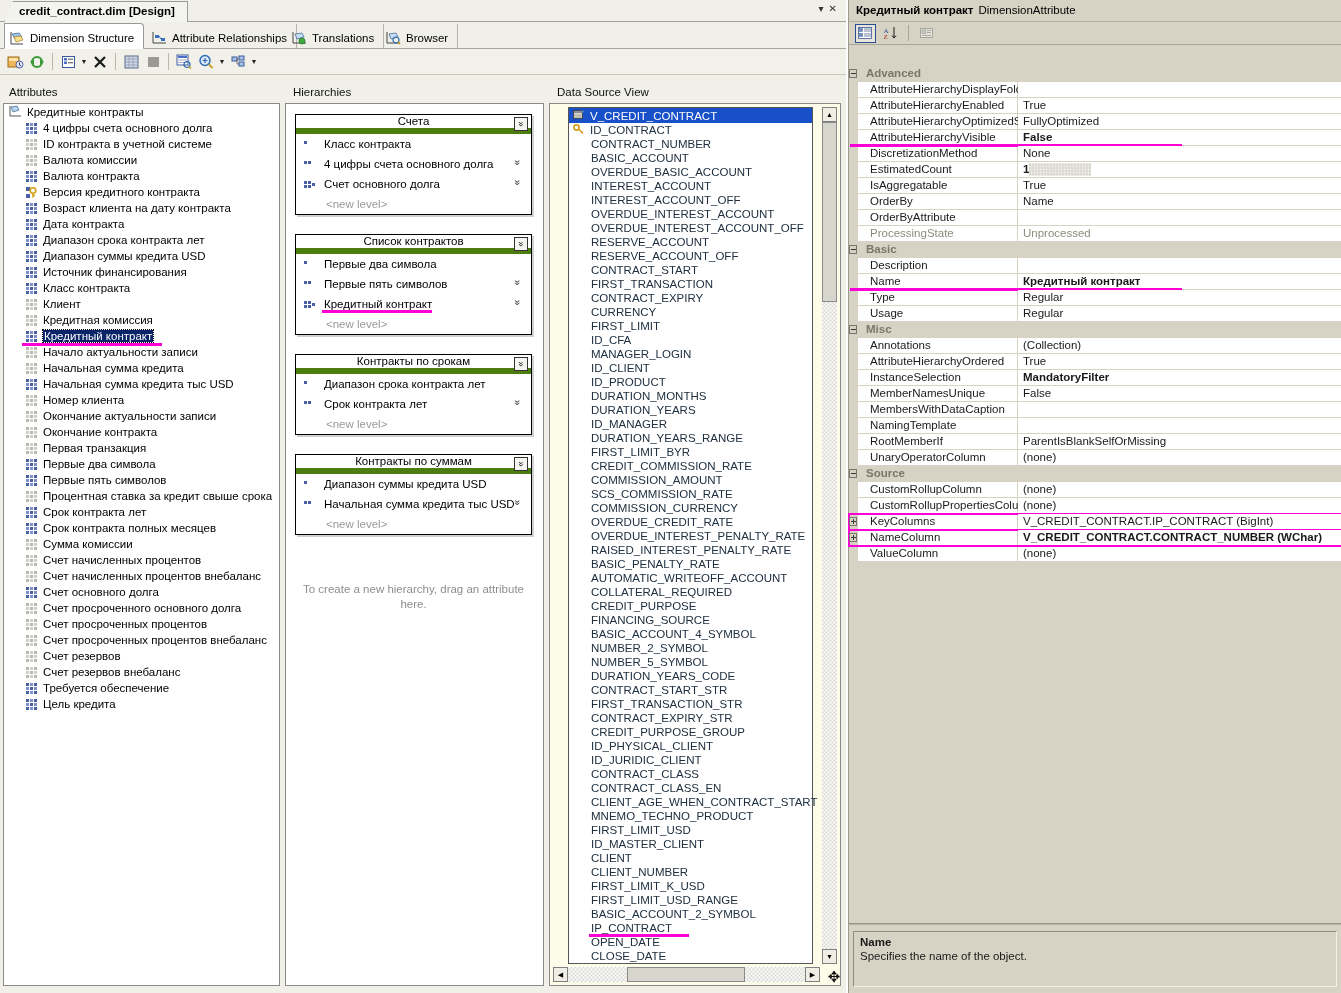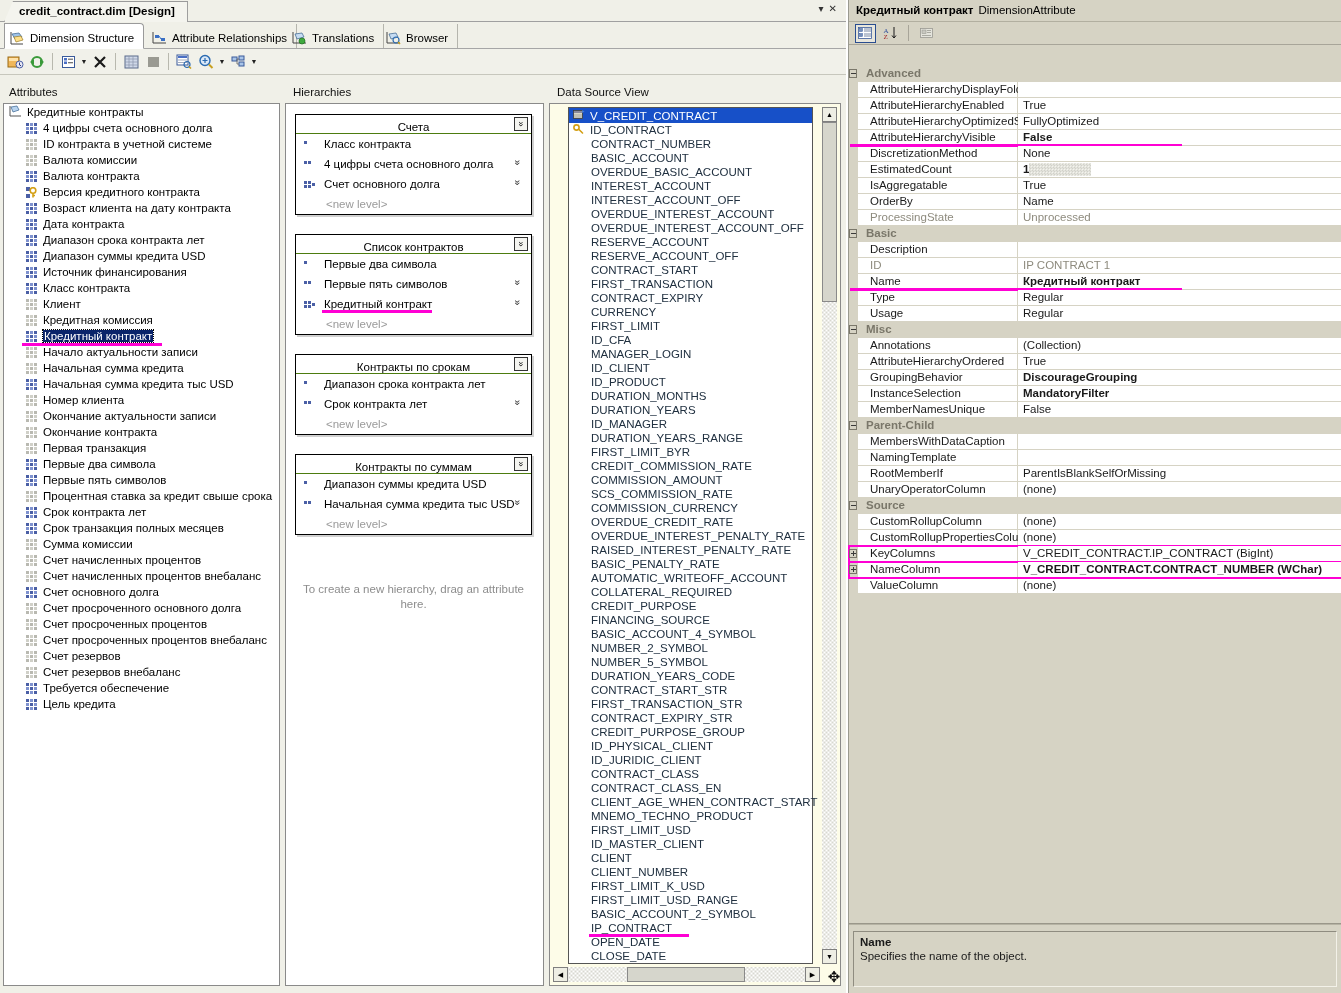--- a/index.html
+++ b/index.html
@@ -127,22 +127,22 @@
     background: #ffffff; border: 1px solid #8a8a8a;
     overflow: hidden;
   }
   .hier-box {
     position: absolute; left: 9px; width: 237px;
     background: #ffffff;
     border: 1px solid #000000;
     box-shadow: 2px 2px 0 rgba(150,150,150,0.45);
   }
   .hier-title {
-    height: 19px; border-bottom: 1px solid #4d7c0f;
-    display:flex; align-items:flex-end; justify-content:center;
+    height: 19px; border-bottom: 6px solid #4d7c0f;
+    display:flex; align-items:flex-start; justify-content:center;
     font-size: 11.5px; position: relative;
   }
   .hier-title .expander {
     position: absolute; right: 3px; top: 2px;
     width: 14px; height: 14px; border: 1px solid #333; background: #f4f4f0;
     display:flex; align-items:center; justify-content:center;
     font-size: 9px; line-height: 1;
   }
   .lvl-row {
     height: 20px; display:flex; align-items:center;
@@ -778,21 +778,21 @@
               <i style="left: 0px; top: 0px; background: rgb(74, 95, 165);"></i>
               <i style="left: 4px; top: 0px; background: rgb(127, 146, 207);"></i>
               <i style="left: 8px; top: 0px; background: rgb(74, 95, 165);"></i>
               <i style="left: 0px; top: 4px; background: rgb(127, 146, 207);"></i>
               <i style="left: 4px; top: 4px; background: rgb(74, 95, 165);"></i>
               <i style="left: 8px; top: 4px; background: rgb(127, 146, 207);"></i>
               <i style="left: 0px; top: 8px; background: rgb(74, 95, 165);"></i>
               <i style="left: 4px; top: 8px; background: rgb(127, 146, 207);"></i>
               <i style="left: 8px; top: 8px; background: rgb(74, 95, 165);"></i>
             </span>
-            <span class="lbl">Срок транзакция полных месяцев</span>
+            <span class="lbl">Срок контракта полных месяцев</span>
           </div>
           <div class="attr-row">
             <span class="grid-icon">
               <i style="left: 0px; top: 0px; background: rgb(185, 185, 177);"></i>
               <i style="left: 4px; top: 0px; background: rgb(208, 208, 200);"></i>
               <i style="left: 8px; top: 0px; background: rgb(185, 185, 177);"></i>
               <i style="left: 0px; top: 4px; background: rgb(208, 208, 200);"></i>
               <i style="left: 4px; top: 4px; background: rgb(185, 185, 177);"></i>
               <i style="left: 8px; top: 4px; background: rgb(208, 208, 200);"></i>
               <i style="left: 0px; top: 8px; background: rgb(185, 185, 177);"></i>
@@ -1351,41 +1351,41 @@
           <div class="gname">IsAggregatable</div>
           <div class="gval">True</div>
         </div>
         <div class="grow">
           <div class="gutter"></div>
           <div class="gname">OrderBy</div>
           <div class="gval">Name</div>
         </div>
         <div class="grow">
           <div class="gutter"></div>
+          <div class="gname">OrderByAttribute</div>
+          <div class="gval"></div>
+        </div>
+        <div class="grow">
+          <div class="gutter"></div>
           <div class="gname dim">ProcessingState</div>
           <div class="gval dim">Unprocessed</div>
         </div>
         <div class="grow cat">
           <div class="gutter">
             <span class="expbox"></span>
           </div>
           <div class="gname">Basic</div>
         </div>
         <div class="grow">
           <div class="gutter"></div>
           <div class="gname">Description</div>
           <div class="gval"></div>
         </div>
         <div class="grow">
           <div class="gutter"></div>
-          <div class="gname dim">ID</div>
-          <div class="gval dim">IP CONTRACT 1</div>
-        </div>
-        <div class="grow">
-          <div class="gutter"></div>
           <div class="gname">Name</div>
           <div class="gval bold">Кредитный контракт<span class="mag-under" style="background: rgb(255, 0, 212); left: -168px; width: 332px;"></span></div>
         </div>
         <div class="grow">
           <div class="gutter"></div>
           <div class="gname">Type</div>
           <div class="gval">Regular</div>
         </div>
         <div class="grow">
           <div class="gutter"></div>
@@ -1403,38 +1403,27 @@
           <div class="gname">Annotations</div>
           <div class="gval">(Collection)</div>
         </div>
         <div class="grow">
           <div class="gutter"></div>
           <div class="gname">AttributeHierarchyOrdered</div>
           <div class="gval">True</div>
         </div>
         <div class="grow">
           <div class="gutter"></div>
-          <div class="gname">GroupingBehavior</div>
-          <div class="gval bold">DiscourageGrouping</div>
-        </div>
-        <div class="grow">
-          <div class="gutter"></div>
           <div class="gname">InstanceSelection</div>
           <div class="gval bold">MandatoryFilter</div>
         </div>
         <div class="grow">
           <div class="gutter"></div>
           <div class="gname">MemberNamesUnique</div>
           <div class="gval">False</div>
-        </div>
-        <div class="grow cat">
-          <div class="gutter">
-            <span class="expbox"></span>
-          </div>
-          <div class="gname">Parent-Child</div>
         </div>
         <div class="grow">
           <div class="gutter"></div>
           <div class="gname">MembersWithDataCaption</div>
           <div class="gval"></div>
         </div>
         <div class="grow">
           <div class="gutter"></div>
           <div class="gname">NamingTemplate</div>
           <div class="gval"></div>

